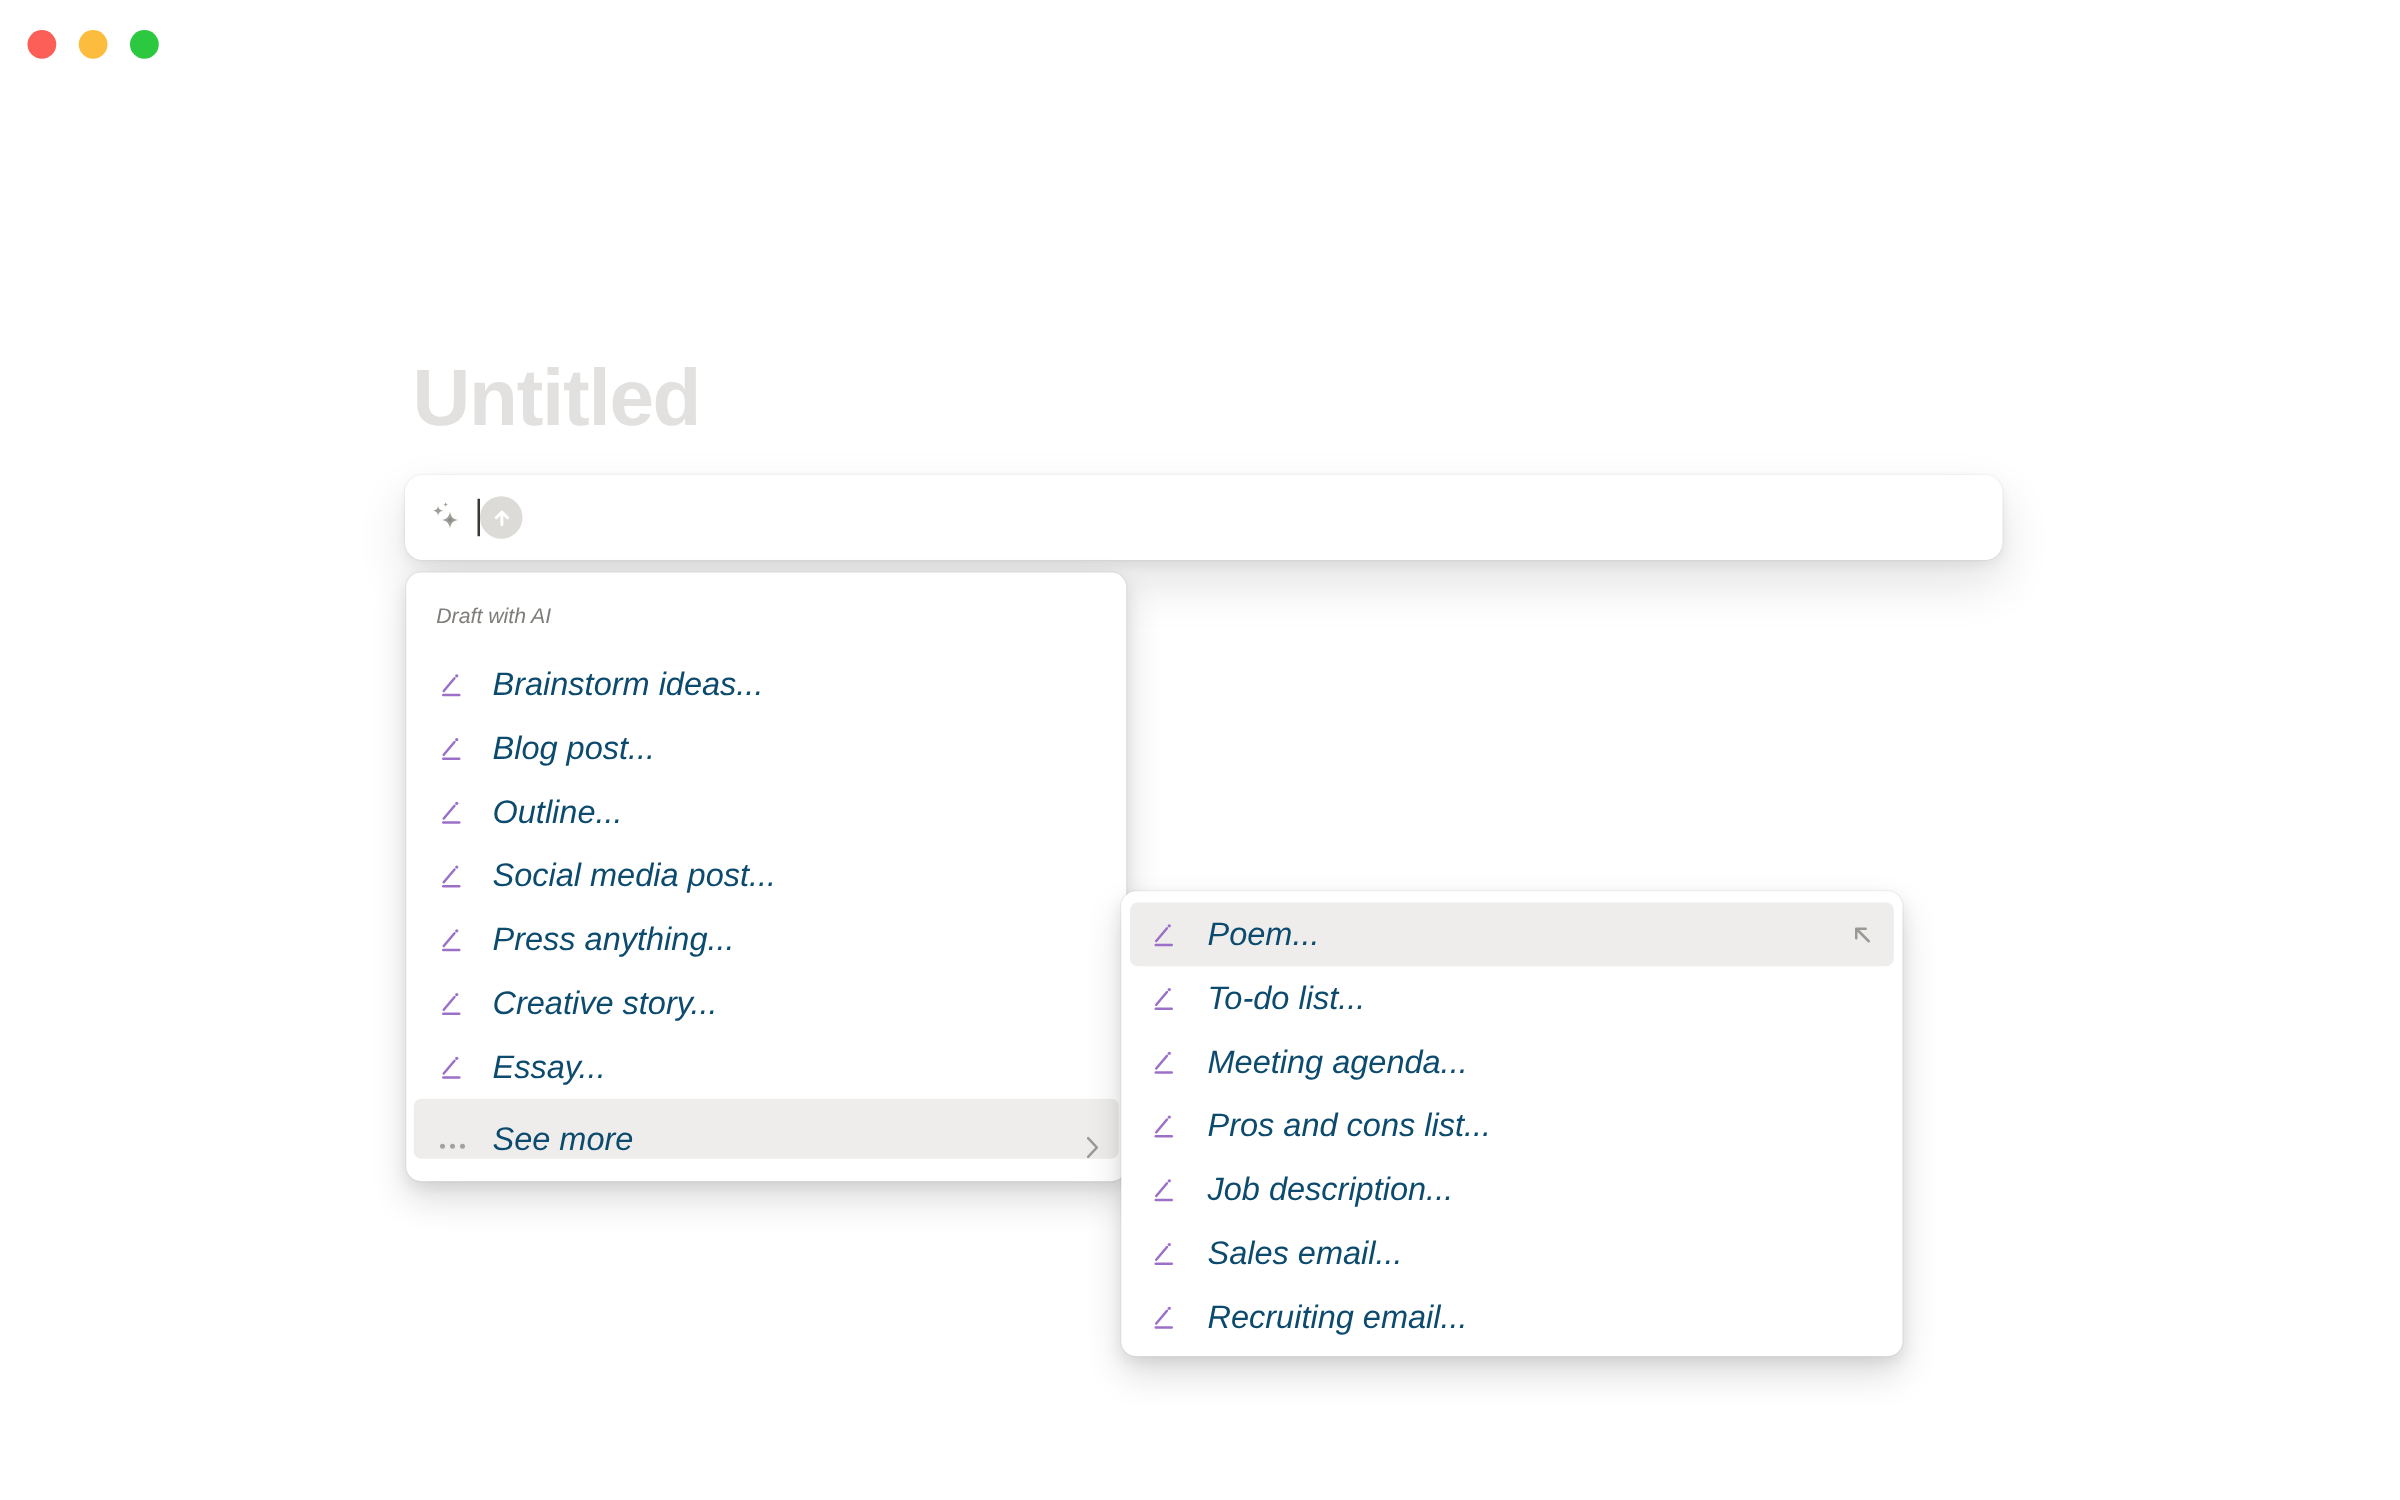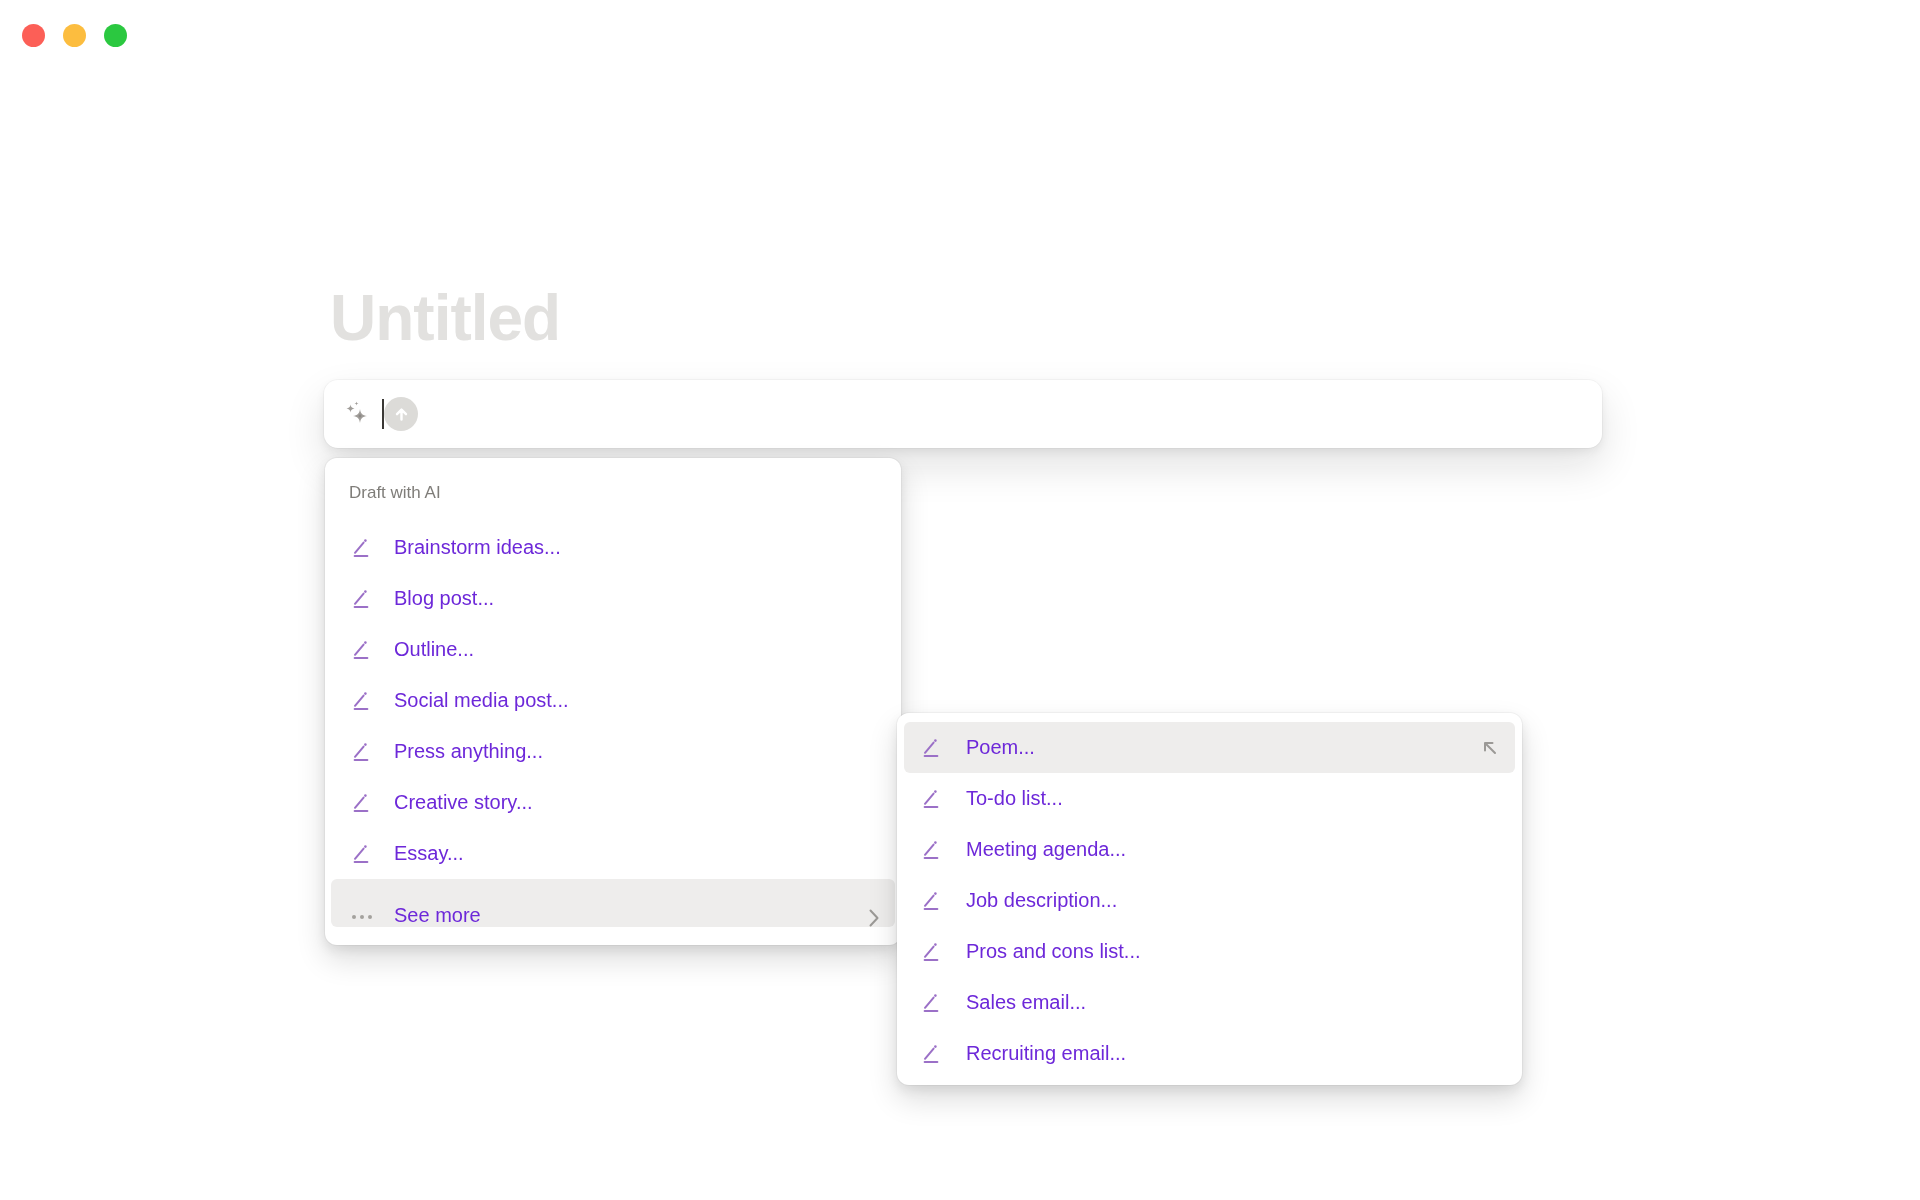--- a/index.html
+++ b/index.html
@@ -27,36 +27,36 @@
   .caret { width:2px; height:30px; background:#3a3835; margin-left:12px; }
   .ai-placeholder { margin-left:5px; font-size:22px; color:#b1afab; flex:1 1 auto;
                     white-space:nowrap; overflow:hidden; }
   .send-btn { width:34px; height:34px; border-radius:50%; background:#dcdbd8; border:none;
               margin-right:26px; flex:0 0 auto; display:flex; align-items:center;
               justify-content:center; cursor:pointer; }
 
   
   .panel { position:absolute; background:#ffffff; border-radius:12px;
            box-shadow:0 0 0 1px rgba(15,15,15,.04), 0 5px 12px rgba(15,15,15,.08),
-                      0 14px 30px rgba(15,15,15,.14); }
+                      0 14px 30px rgba(15,15,15,.14);font-style:italic; }
   .panel.main { left:325px; top:458px; width:576px; height:487px; padding-top:24px; }
   .panel.sub  { left:897px; top:713px; width:625px; height:372px; padding-top:9px; z-index:5; }
 
   .menu-header { padding-left:24px; font-size:17px; line-height:22px; color:#7f7d79;
                  margin-bottom:18px; }
 
   .menu-item { height:51px; margin:0 6px; padding-left:21px; display:flex;
                align-items:center; border-radius:6px; cursor:pointer; }
   .panel.sub .menu-item { margin:0 7px; padding-left:18px; }
   .menu-item.highlight { background:#eeedec; }
   .menu-item.see-more { height:48px;align-items:flex-end; }
 
   .mi-icon { width:20px; height:20px; flex:0 0 auto; display:flex; align-items:center;
              justify-content:center; }
-  .mi-label { margin-left:22px; font-size:20px; color:#6d28d9; flex:1 1 auto; }
+  .mi-label { margin-left:22px; font-size:26px; color:#0c4a6e; flex:1 1 auto; }
   .panel.sub .mi-label { margin-left:24px; }
   .mi-right { margin-right:16px; flex:0 0 auto; display:flex; align-items:center; }
 
   .dots { display:flex; gap:4px; }
   .dots span { width:4px; height:4px; border-radius:50%; background:#a3a19d; }
 </style>
 </head>
 <body>
 
 <svg width="0" height="0" style="position:absolute">
@@ -176,32 +176,32 @@
     <div class="menu-item">
       <svg class="mi-icon" viewBox="0 0 20 20">
           <use href="#pencil"></use>
         </svg>
       <span class="mi-label">Meeting agenda...</span>
     </div>
     <div class="menu-item">
       <svg class="mi-icon" viewBox="0 0 20 20">
           <use href="#pencil"></use>
         </svg>
+      <span class="mi-label">Pros and cons list...</span>
+    </div>
+    <div class="menu-item">
+      <svg class="mi-icon" viewBox="0 0 20 20">
+          <use href="#pencil"></use>
+        </svg>
       <span class="mi-label">Job description...</span>
     </div>
     <div class="menu-item">
       <svg class="mi-icon" viewBox="0 0 20 20">
           <use href="#pencil"></use>
         </svg>
-      <span class="mi-label">Pros and cons list...</span>
-    </div>
-    <div class="menu-item">
-      <svg class="mi-icon" viewBox="0 0 20 20">
-          <use href="#pencil"></use>
-        </svg>
       <span class="mi-label">Sales email...</span>
     </div>
     <div class="menu-item">
       <svg class="mi-icon" viewBox="0 0 20 20">
           <use href="#pencil"></use>
         </svg>
       <span class="mi-label">Recruiting email...</span>
     </div>
   </div>
 

